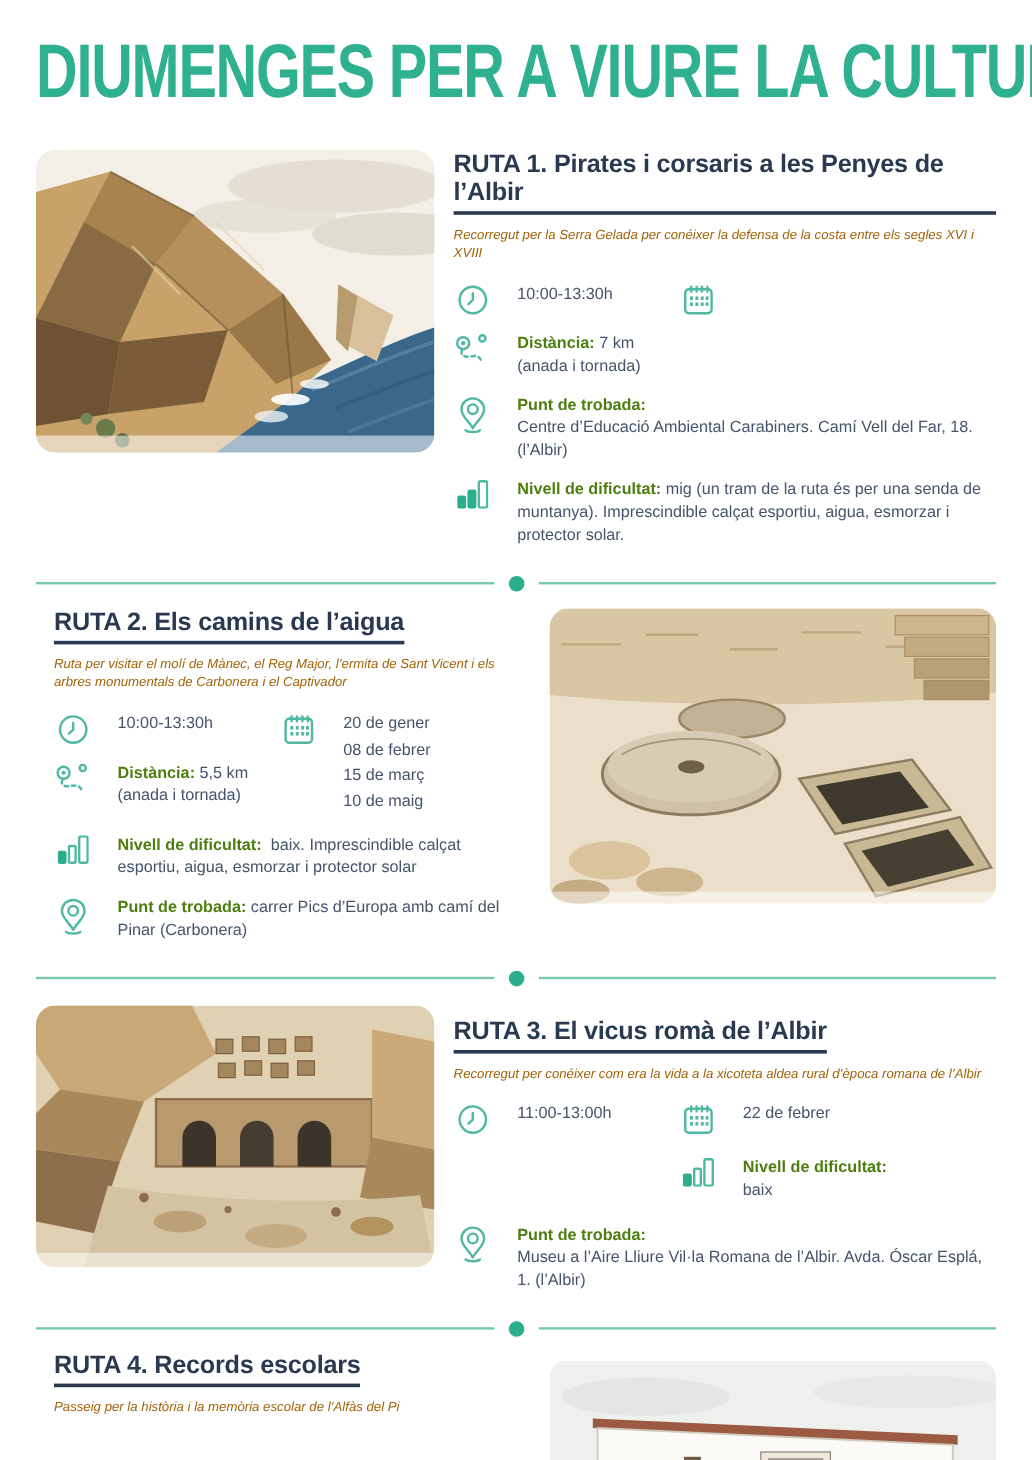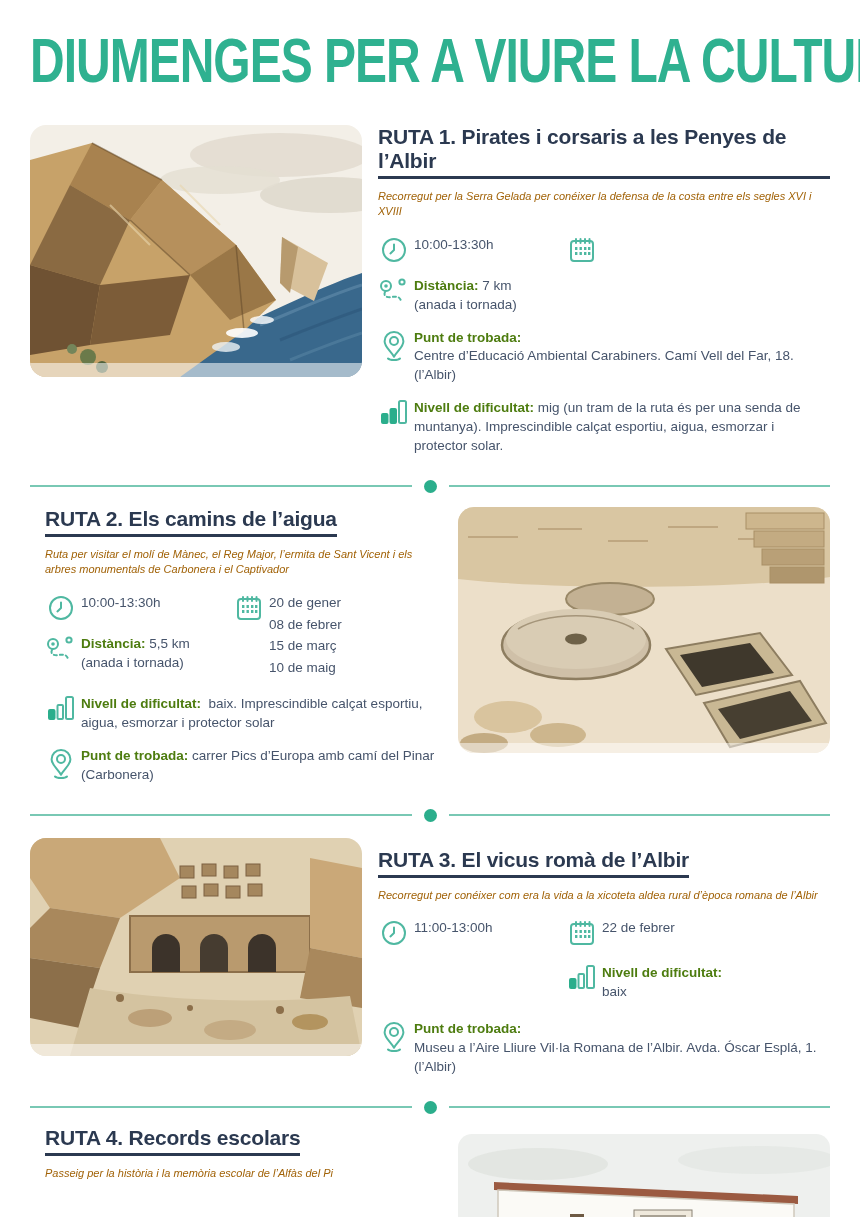--- a/index.html
+++ b/index.html
@@ -34,21 +34,21 @@
     display:inline-block; font-size:21px; font-weight:700; color:#2b3950;
     border-bottom:3px solid #2b3950; padding-bottom:3px; margin-bottom:10px;
     letter-spacing:-0.2px;
   }
   .subtitle { font-style:italic; font-size:11px; color:#a16207; line-height:1.4; margin-bottom:16px; }
 
   .cols { display:flex; }
   .col1 { width:188px; flex:0 0 188px; }
   .col2 { flex:1; }
 
-  .info { display:flex; gap:4px; margin-bottom:14px; font-size:13.5px; line-height:1.4; }
+  .info { display:flex; gap:21px; margin-bottom:14px; font-size:13.5px; line-height:1.4; }
   .info .ic { flex:0 0 32px; display:flex; justify-content:center; padding-top:1px; }
   .info b { color:#4d7c0f; font-weight:700; }
   .date-line { margin-bottom:3px; }
   .stacklabel b { display:block; }
 
   
   .tealstroke { stroke:#4fb8a1; fill:none; stroke-width:2; stroke-linecap:round; stroke-linejoin:round; }
   .diff rect { fill:#ffffff; stroke:#4fb8a1; stroke-width:2; }
   .diff.l1 .b1 { fill:#2bae8c; stroke:#2bae8c; }
   .diff.l2 .b1, .diff.l2 .b2 { fill:#2bae8c; stroke:#2bae8c; }

